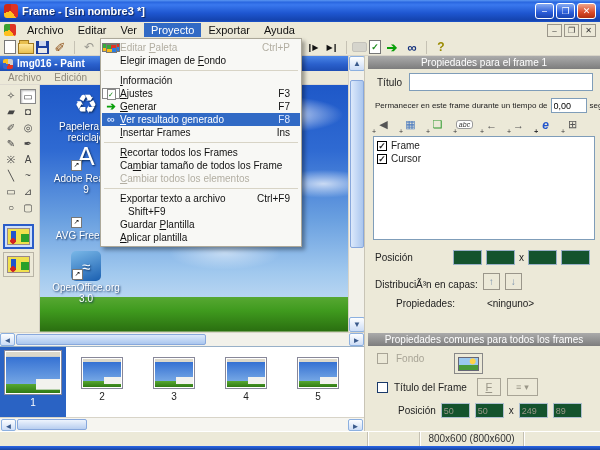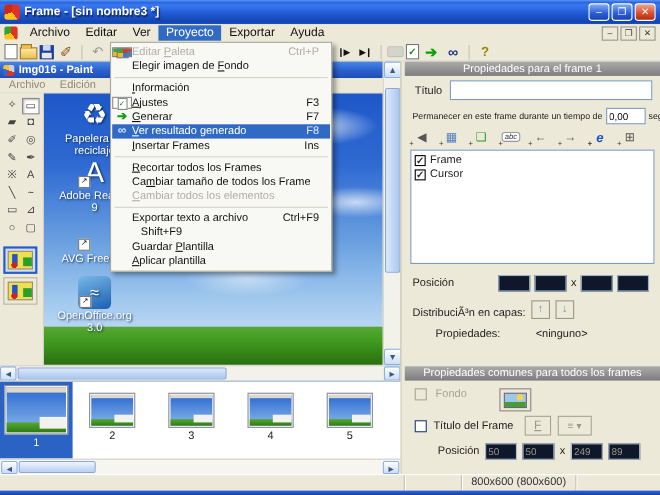--- a/index.html
+++ b/index.html
@@ -114,21 +114,21 @@
 .add-image{color:#4a7abf}
 .add-shape{color:#2f9a2f}
 .add-textbox{font-size:7px;font-style:italic;color:#333}
 .add-textbox .bx{border:1px solid #999;border-radius:3px;padding:0 2px;background:#fff}
 .add-goto-url{color:#2255cc;font-weight:bold;font-style:italic;font-size:12px}
 .r-list{position:absolute;top:80px;left:5px;right:5px;height:104px;background:#fff;border:1px solid #7f9db9;padding:2px 3px;overflow:hidden}
 .lrow{display:flex;align-items:center;gap:4px;height:13px}
 .cb{width:10px;height:10px;border:1px solid #000;background:#fff;font-size:9px;line-height:9px;text-align:center;font-weight:bold;flex:0 0 auto}
 .r-pos{position:absolute;top:194px;left:7px;right:10px;display:flex;align-items:center;gap:4px}
 .r-pos .lbl{margin-right:auto}
-.pin{width:29px;height:15px;border:1px solid #9ab0c8;background:#0f172a;font-size:9px;color:#333;padding:0 2px;font-family:"Liberation Sans",sans-serif}
+.pin{width:29px;height:15px;border:1px solid #9ab0c8;background:#14532d;font-size:9px;color:#333;padding:0 2px;font-family:"Liberation Sans",sans-serif}
 .pin.dim{color:#9a9688;border-color:#aebfcf}
 .r-dist{position:absolute;top:217px;left:7px;display:flex;align-items:flex-end;gap:5px}
 .arrbtn{width:17px;height:17px;border:1px solid #9a968a;background:#ece9d8;color:#7a92ac;font-size:10px;line-height:15px;text-align:center}
 .r-prop{position:absolute;top:242px;left:28px;display:flex;gap:32px}
 .r-fondo{position:absolute;top:297px;left:9px;display:flex;align-items:flex-start;gap:8px;color:#a8a496}
 .cb2{width:11px;height:11px;border:1px solid #a8a496;background:#ece9d8;flex:0 0 auto}
 .cb2.en{border-color:#1a3a6a;background:#fff}
 .imgbtn{width:29px;height:21px;border:1px solid #888;background:#ece9d8;display:flex;align-items:center;justify-content:center;margin-left:22px}
 .imgbtn .sw2{width:21px;height:14px;border:1px solid #667;
  background-image:radial-gradient(circle at 72% 28%,#ffd24a 0 2.5px,transparent 3.5px),linear-gradient(#9ac8f0 0 62%,#4a9a3a 62%);background-repeat:no-repeat}

